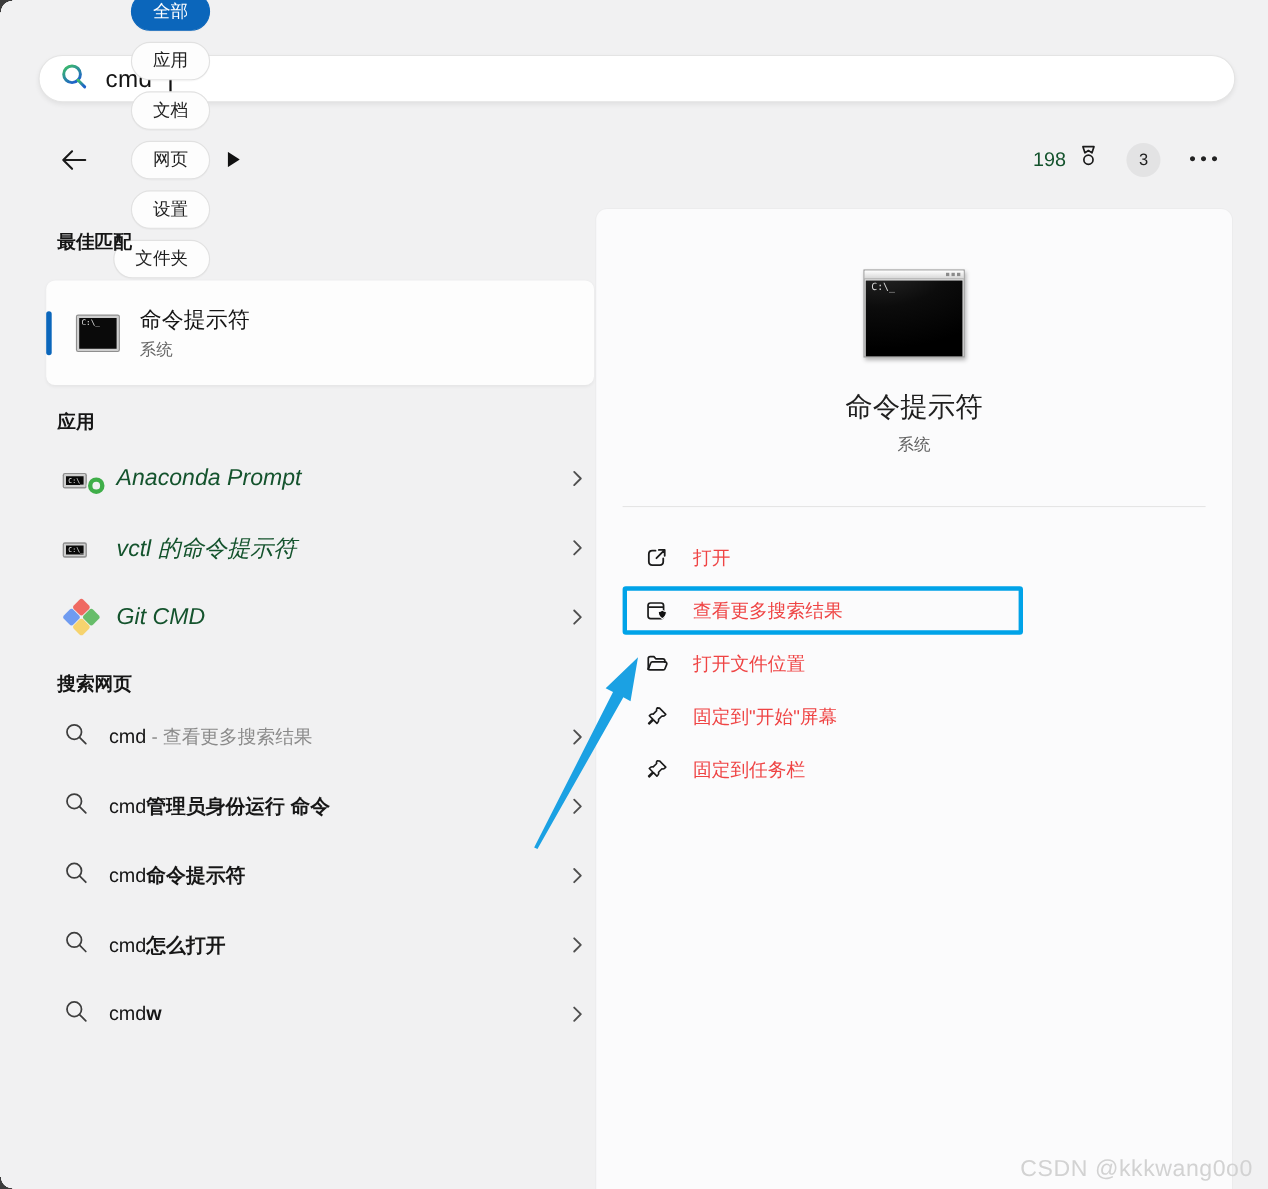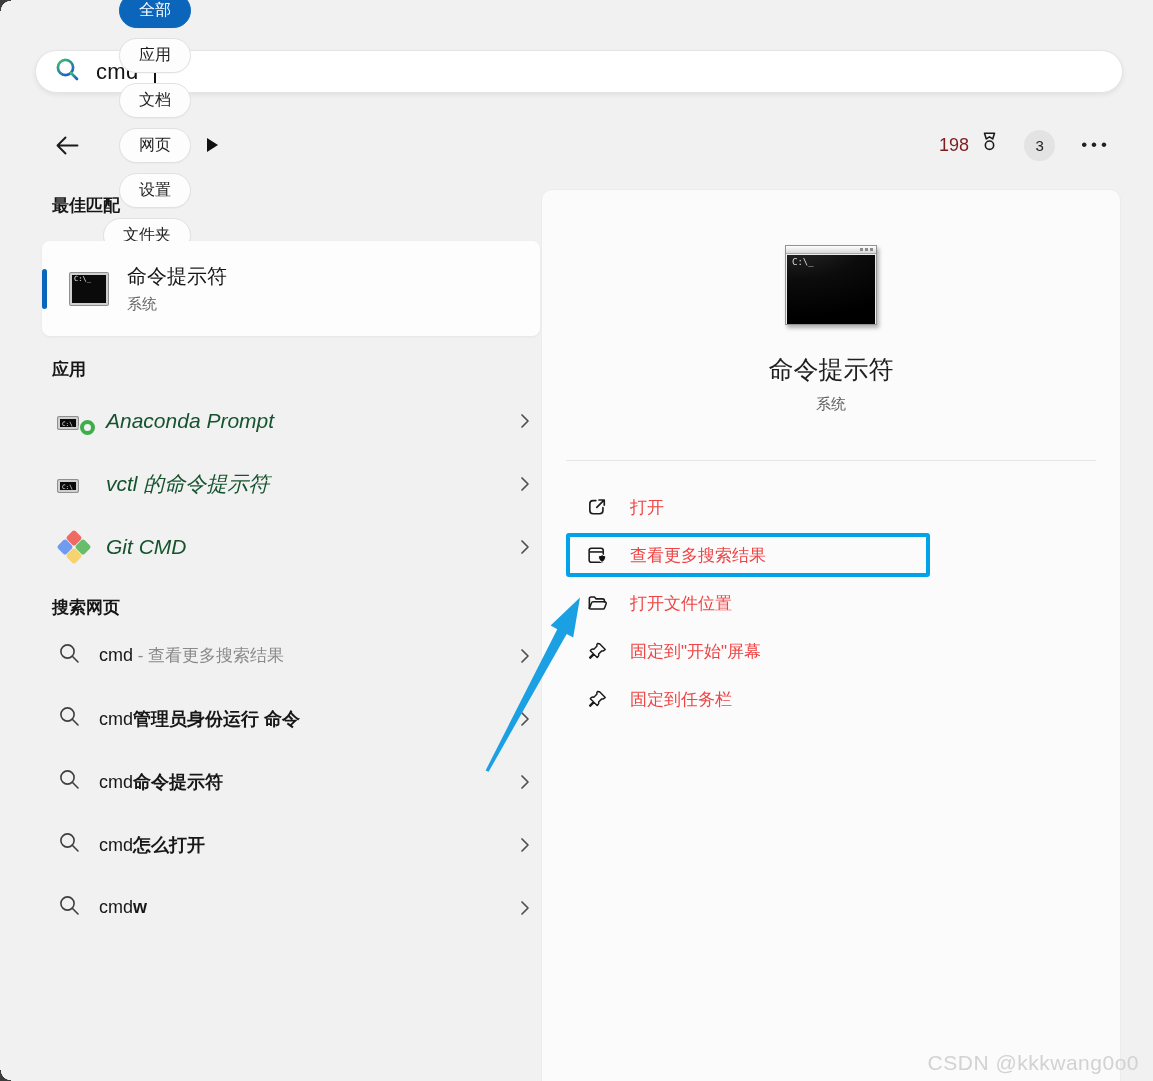--- a/index.html
+++ b/index.html
@@ -20,28 +20,28 @@
 
   
   .filter-row { position:absolute; left:0; top:122px; width:100%; height:46px; display:flex; align-items:center; padding:0 42px 0 54px; }
   .back-btn { margin-right:22px; display:flex; align-items:center; cursor:pointer; }
   .pills { display:flex; gap:10px; align-items:flex-end;flex-direction:column; }
   .pill { height:35px; padding:0 19px; border-radius:18px; background:#fdfdfd; border:1px solid #e1e1e1;
     display:flex; align-items:center; font-size:16px; color:#1f1f1f; box-shadow:0 1px 1px rgba(0,0,0,.03); }
   .pill.selected { background:#0b66bb; border-color:#0b66bb; color:#fff; }
   .play-btn { margin-left:16px; display:flex; align-items:center; }
   .spacer { flex:1; }
-  .rewards { display:flex; align-items:center; gap:8px; font-size:18px; color:#7f1d1d; }
+  .rewards { display:flex; align-items:center; gap:8px; font-size:18px; color:#14532d; }
   .badge { width:31px; height:31px; border-radius:50%; background:#e3e3e4; display:flex; align-items:center; justify-content:center; font-size:15px; color:#222; margin-left:22px; }
   .more-dots { margin-left:26px; font-size:17px; letter-spacing:4px; color:#222; }
 
   
   .left-col { position:absolute; left:42px; top:190px; width:498px; }
   .sec-header { font-size:17px; font-weight:bold; color:#161616; margin-left:10px; }
-  .h-best { margin-top:4px; }
+  .h-best { margin-top:18px; }
   .best-card { margin-top:24px; height:95px; background:#fdfdfd; border-radius:8px; position:relative;
     box-shadow:0 1px 3px rgba(0,0,0,.05); display:flex; align-items:center; padding-left:28px; gap:19px; }
   .accent-bar { position:absolute; left:0px; top:28px; width:5px; height:40px; background:#0b66bb; border-radius:3px; }
   .best-title { font-size:20px; color:#161616; }
   .best-sub { font-size:15px; color:#666; margin-top:5px; }
 
   
   .cmdico { width:31px; height:27px; background:#0a0a0a; border:2px solid #cfcfcf; box-shadow:0 0 0 1px #8f8f8f; border-radius:1px;
     font-family:"DejaVu Sans Mono",monospace; font-size:6px; color:#e8e8e8; padding:1px 0 0 2px; line-height:6px; flex-shrink:0; }
   .cmdico.lg { width:38px; height:32px; font-size:7px; }

